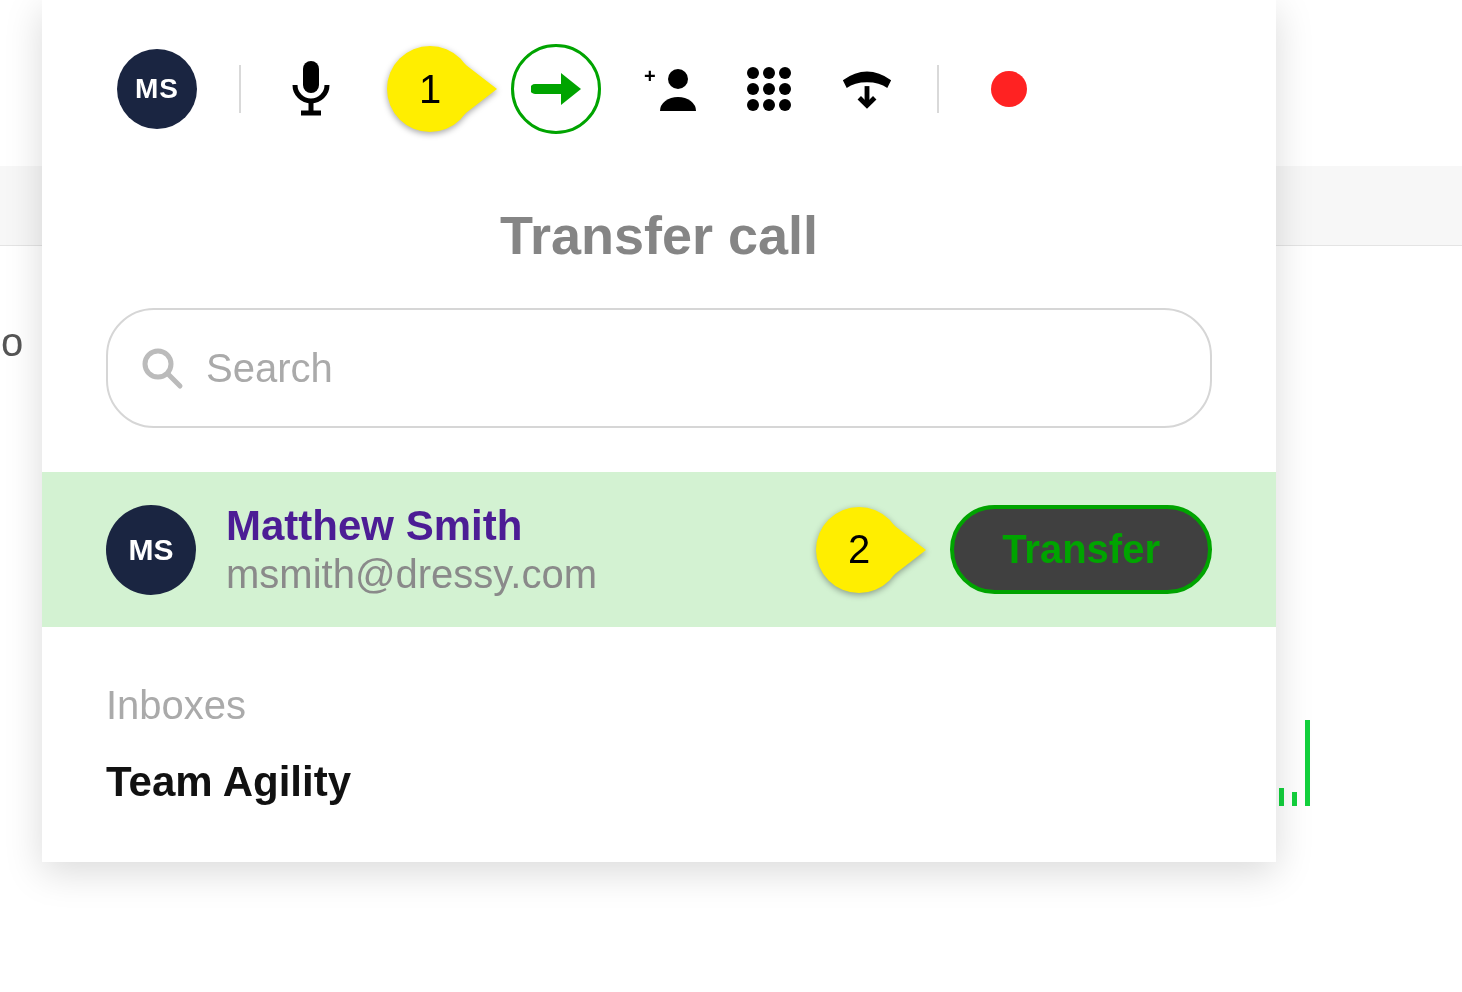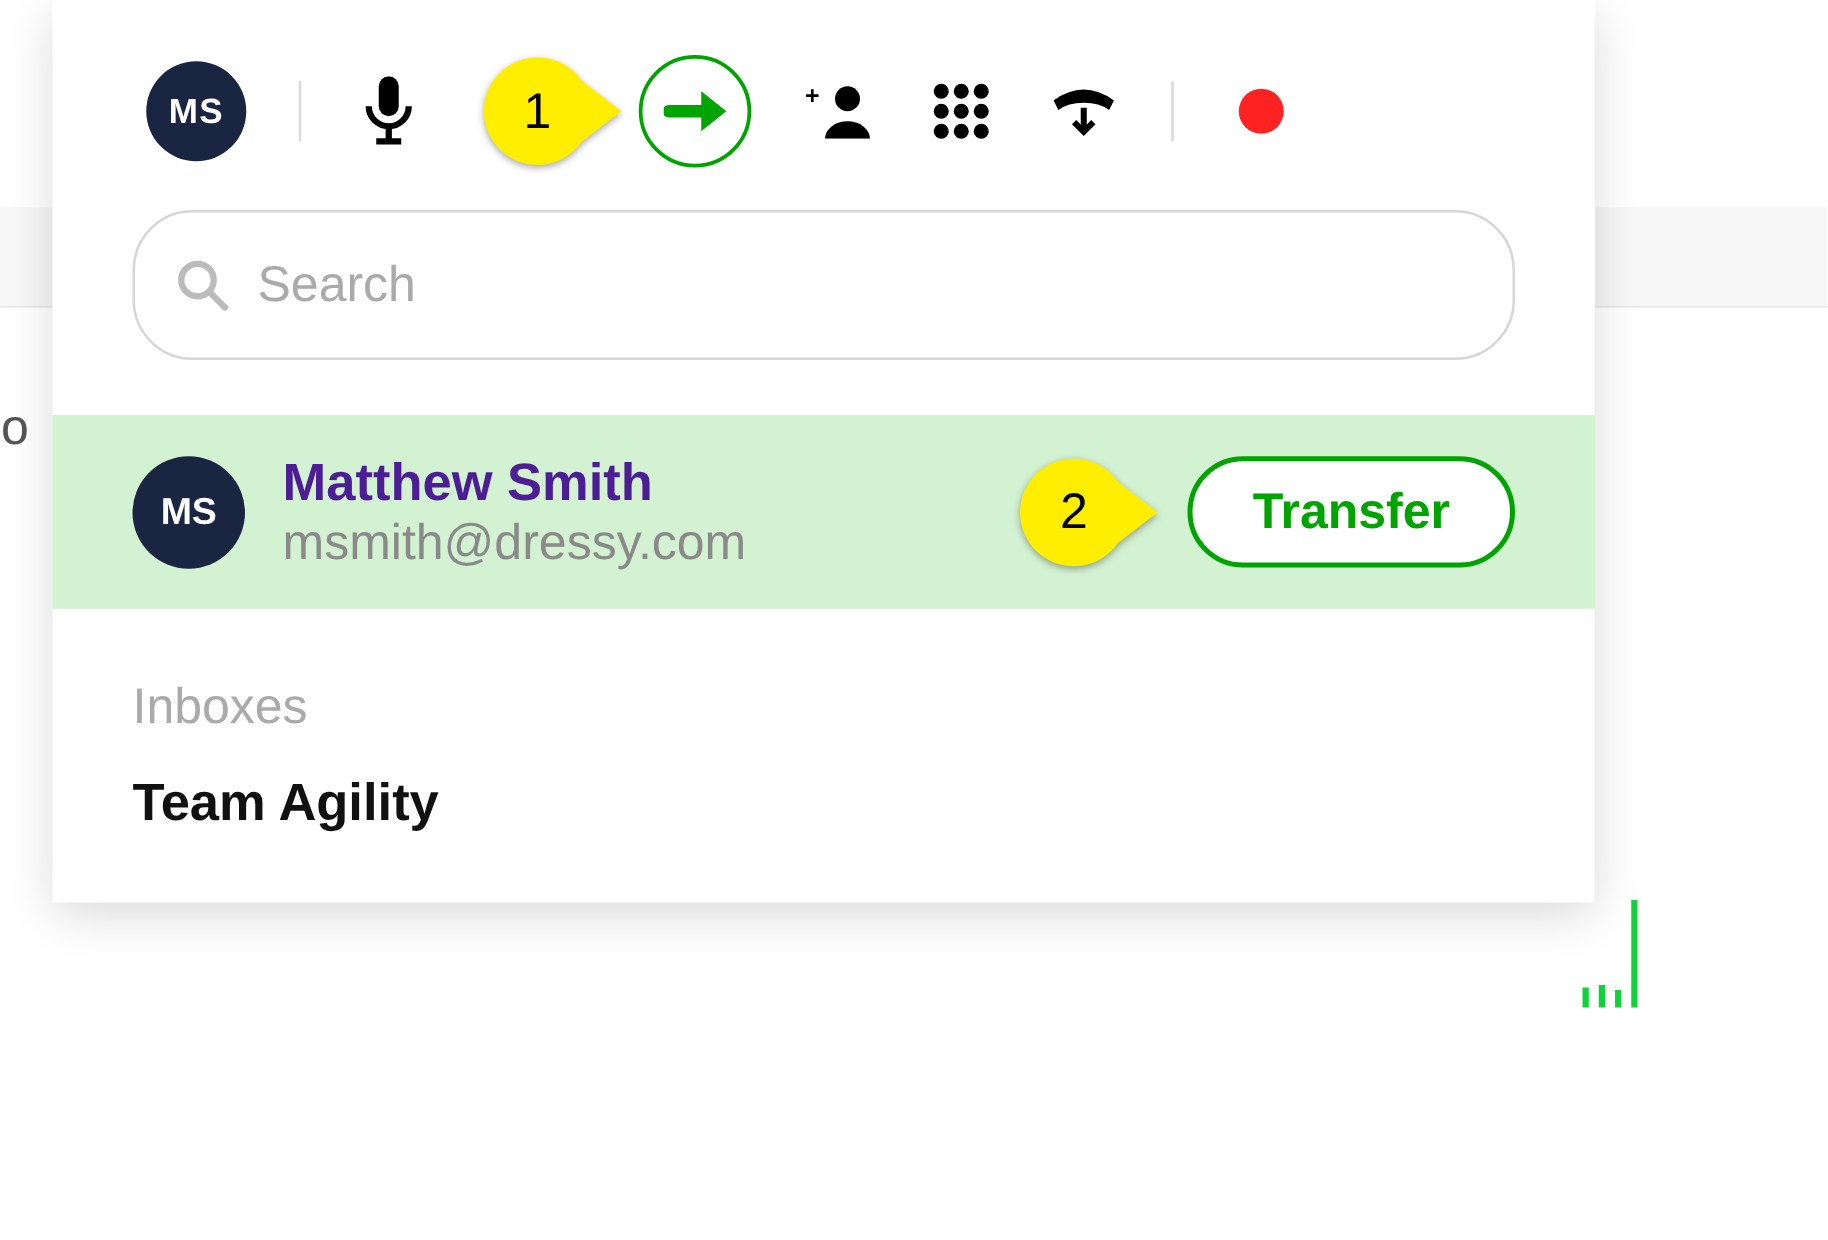--- a/index.html
+++ b/index.html
@@ -143,21 +143,21 @@
     display:flex;align-items:center;justify-content:center;
     font-size: 30px; font-weight:600;
   }
   .contact-info { flex: 1; }
   .contact-name { font-size: 42px; font-weight: 700; color:#4c1d95; }
   .contact-email { font-size: 40px; color:#8a8a8a; margin-top:2px; }
   .annot2-wrap { display:flex; align-items:center; margin-right: 18px; }
   .transfer-pill {
     border: 4px solid #00a400;
     color: #00a400;
-    background: #ffffff;
+    background: #404040;
     font-size: 40px;
     font-weight: 600;
     padding: 18px 48px;
     border-radius: 999px;
     cursor: pointer;
   }
   
   .section-label {
     font-size: 40px;
     color: #aaa;
@@ -251,20 +251,21 @@
       </svg>
     </div>
 
     <div class="vdiv"></div>
 
     <div class="tb-icon">
       <div class="record-dot"></div>
     </div>
   </div>
 
+  <div class="title">Transfer call</div>
 
   <div class="search-wrap">
     <svg class="search-icon" width="44" height="44" viewBox="0 0 44 44">
       <circle cx="18" cy="18" r="13" stroke="#bbb" stroke-width="5" fill="none"></circle>
       <line x1="28" y1="28" x2="40" y2="40" stroke="#bbb" stroke-width="5" stroke-linecap="round"></line>
     </svg>
     <input class="search-input" type="text" placeholder="Search" style="">
   </div>
 
   <div class="contact-row">

